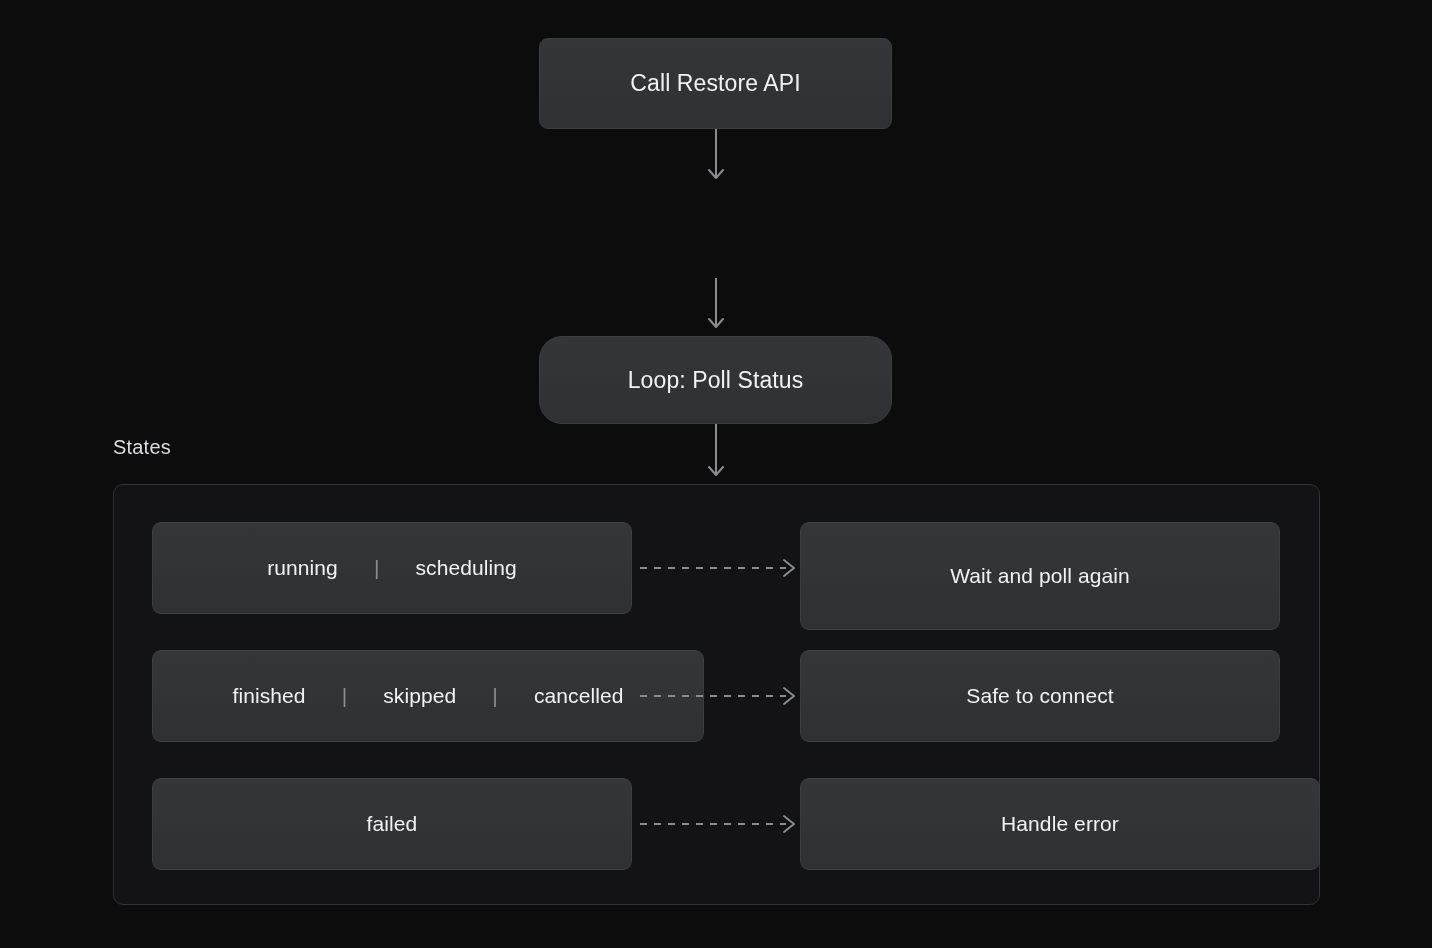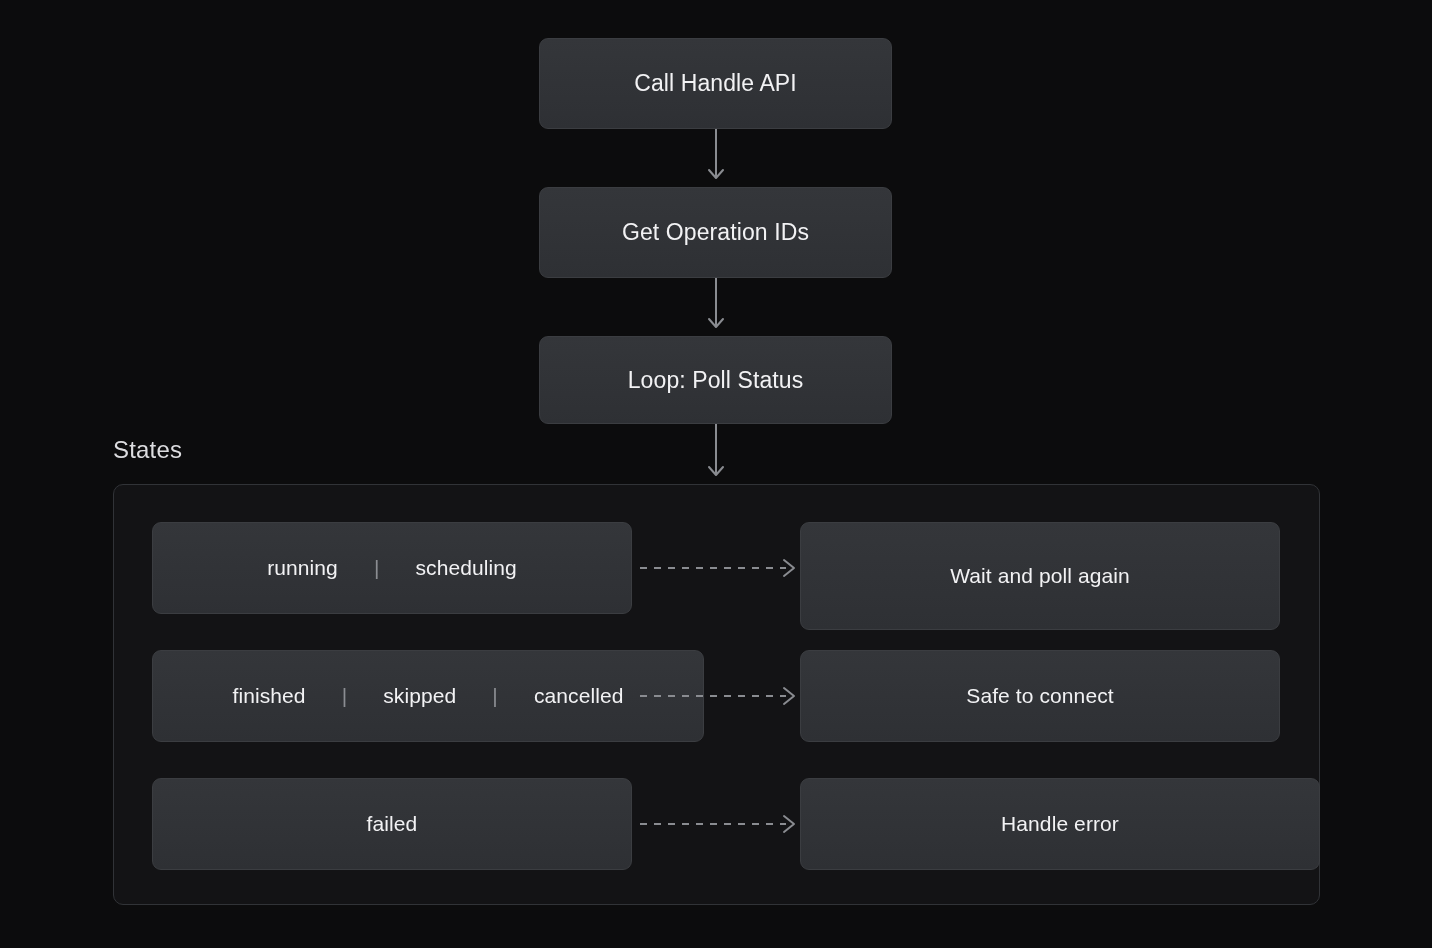--- a/index.html
+++ b/index.html
@@ -43,21 +43,21 @@
   .node-state,
   .node-action {
     font-size: 21px;
   }
 
   
   #states-label {
     position: absolute;
     left: 113px;
     top: 436px;
-    font-size: 24px;
+    font-size: 20px;
     color: #dddde0;
     letter-spacing: 0.2px;
   }
 
   #states-panel {
     position: absolute;
     left: 113px;
     top: 484px;
     width: 1207px;
     height: 421px;
@@ -94,42 +94,39 @@
     display: block;
     overflow: visible;
   }
 </style>
 </head>
 <body>
 
 <div id="canvas">
 
   <div class="node node-flow" style="left:539px; top:38px; width:353px; height:91px;">
-    <span>Call Handle API</span>
+    <span>Call Restore API</span>
   </div>
 
   <div class="conn" style="left:700px; top:129px; width:32px; height:58px;">
     <svg width="32" height="58" viewBox="0 0 32 58">
       <path d="M16 0 L16 48" stroke="#8a8c91" stroke-width="2" fill="none"></path>
       <path d="M9 41 L16 49 L23 41" stroke="#8a8c91" stroke-width="2" fill="none" stroke-linecap="round" stroke-linejoin="round"></path>
     </svg>
   </div>
 
-  <div class="node node-flow" style="left:539px; top:187px; width:353px; height:91px;">
-    <span>Get Operation IDs</span>
-  </div>
 
   <div class="conn" style="left:700px; top:278px; width:32px; height:58px;">
     <svg width="32" height="58" viewBox="0 0 32 58">
       <path d="M16 0 L16 48" stroke="#8a8c91" stroke-width="2" fill="none"></path>
       <path d="M9 41 L16 49 L23 41" stroke="#8a8c91" stroke-width="2" fill="none" stroke-linecap="round" stroke-linejoin="round"></path>
     </svg>
   </div>
 
-  <div class="node node-flow" style="left:539px; top:336px; width:353px; height:88px;">
+  <div class="node node-flow" style="left:539px; top:336px; width:353px; height:88px;border-radius:23px;">
     <span>Loop: Poll Status</span>
   </div>
 
   <div class="conn" style="left:700px; top:424px; width:32px; height:60px;">
     <svg width="32" height="60" viewBox="0 0 32 60">
       <path d="M16 0 L16 50" stroke="#8a8c91" stroke-width="2" fill="none"></path>
       <path d="M9 43 L16 51 L23 43" stroke="#8a8c91" stroke-width="2" fill="none" stroke-linecap="round" stroke-linejoin="round"></path>
     </svg>
   </div>
 

